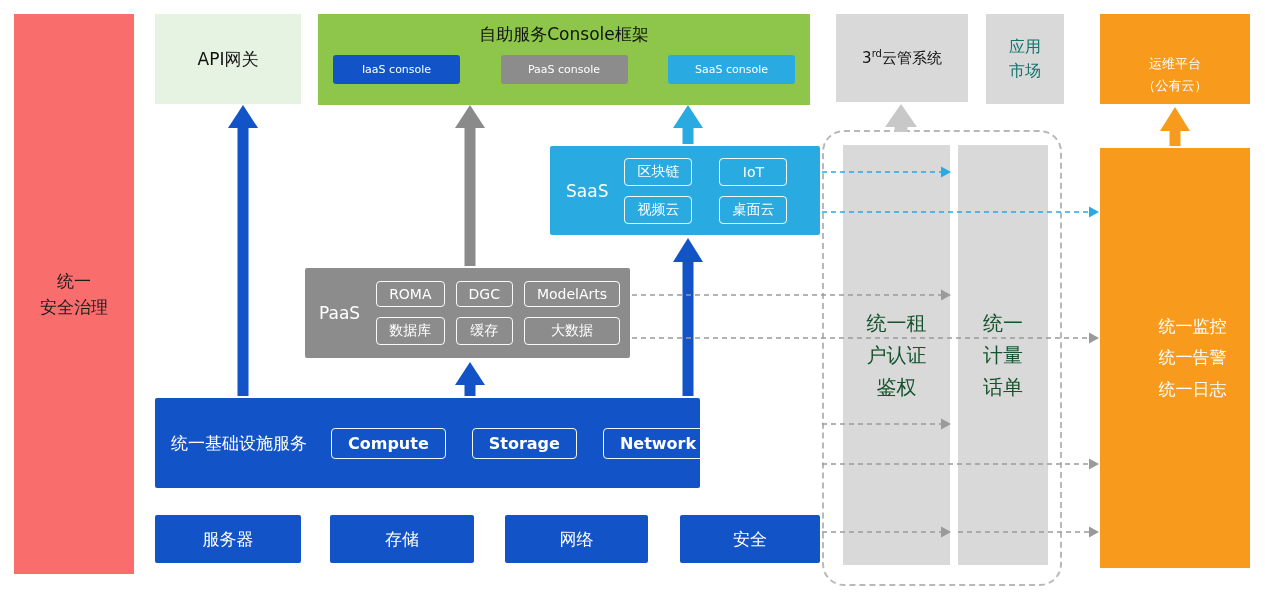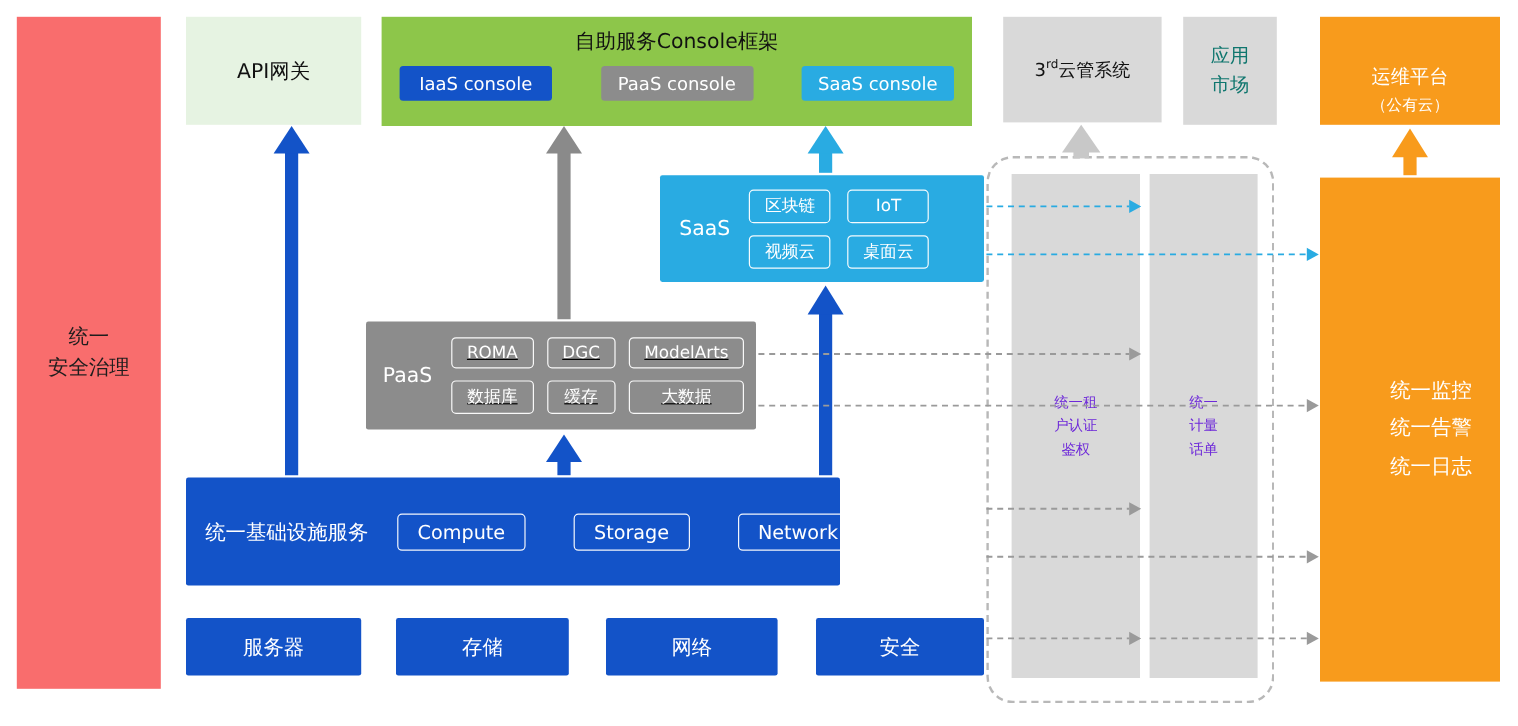--- a/index.html
+++ b/index.html
@@ -22,60 +22,60 @@
 
   #security-bar{left:14px;top:14px;width:120px;height:560px;background:var(--red);
     color:#1d1d1d;font-size:17px;line-height:1.55;}
   #api-box{left:155px;top:14px;width:146px;height:90px;background:var(--api-green);
     color:#111;font-size:17px;}
   #console-box{left:318px;top:14px;width:492px;height:91px;background:var(--console-green);
     padding:9px 15px 0 15px;}
   #console-title{text-align:center;color:#111;font-size:17px;font-weight:500;}
   #console-btns{display:flex;justify-content:space-between;margin-top:9px;}
   .console-btn{height:29px;min-width:127px;display:flex;align-items:center;justify-content:center;
-    color:#fff;font-size:15px;border-radius:3px;padding:0 12px;}
+    color:#fff;font-size:11px;border-radius:3px;padding:0 12px;}
   .btn-iaas{background:var(--blue);}
   .btn-paas{background:var(--gray);}
   .btn-saas{background:var(--cyan);}
   #third-box{left:836px;top:14px;width:132px;height:88px;background:var(--box-gray);
     color:#111;font-size:15px;}
   #third-box sup{font-size:10px;}
   #market-box{left:986px;top:14px;width:78px;height:90px;background:var(--box-gray);
     color:#0f766e;font-size:16px;line-height:1.5;}
   #om-box{left:1100px;top:14px;width:150px;height:90px;background:var(--orange);
     color:#fff;flex-direction:column;}
-  #om-title{font-size:16px;margin-top:32px;}
+  #om-title{font-size:13px;margin-top:32px;}
   #om-sub{font-size:13px;margin-top:4px;}
 
   #saas-box{left:550px;top:146px;width:270px;height:89px;background:var(--cyan);
     display:flex;align-items:center;padding:0 12px 0 16px;border-radius:2px;}
   #paas-box{left:305px;top:268px;width:325px;height:90px;background:var(--gray);
     display:flex;align-items:center;padding:0 10px 0 14px;border-radius:2px;}
   #iaas-box{left:155px;top:398px;width:545px;height:90px;background:var(--blue);
     display:flex;align-items:center;padding:0 14px 0 16px;border-radius:2px;}
   .layer-label{color:#fff;font-size:17px;margin-right:16px;white-space:nowrap;}
   #iaas-box .layer-label{margin-right:24px;}
   .chip{border:1.5px solid rgba(255,255,255,.95);border-radius:4px;color:#fff;
     display:flex;align-items:center;justify-content:center;
     padding:4px 12px;font-size:14px;white-space:nowrap;}
-  .grid2{display:grid;grid-template-columns:auto auto;gap:10px 14px;}
-  .grid3{display:grid;grid-template-columns:auto auto auto;gap:10px 11px;text-decoration:underline;}
-  #iaas-chips{display:flex;gap:40px;}
+  .grid2{display:grid;grid-template-columns:auto auto;gap:10px 27px;}
+  .grid3{display:grid;grid-template-columns:auto auto auto;gap:10px 11px;}
+  #iaas-chips{display:flex;gap:26px;font-weight:bold;}
   #iaas-chips .chip{font-size:16px;min-width:95px;padding:5px 16px;}
 
   .hw-box{top:515px;height:48px;background:var(--blue);color:#fff;font-size:17px;border-radius:2px;}
   #hw-0{left:155px;width:146px;}
   #hw-1{left:330px;width:144px;}
   #hw-2{left:505px;width:143px;}
   #hw-3{left:680px;width:140px;}
 
   #dashed-container{left:822px;top:130px;width:240px;height:456px;
     border:2px dashed #b8b8b8;border-radius:22px;}
-  .vbar{top:145px;height:420px;background:var(--box-gray);color:#6d28d9;
-    font-size:12px;line-height:1.6;}
+  .vbar{top:145px;height:420px;background:var(--box-gray);color:#14532d;
+    font-size:20px;line-height:1.6;}
   #auth-bar{left:843px;width:107px;}
   #meter-bar{left:958px;width:90px;}
   #monitor-box{left:1100px;top:148px;width:150px;height:420px;background:var(--orange);
     color:#fff;font-size:17px;line-height:1.85;padding-left:35px;}
 
   #overlay{left:0;top:0;pointer-events:none;}
 </style>
 </head>
 <body>
 

